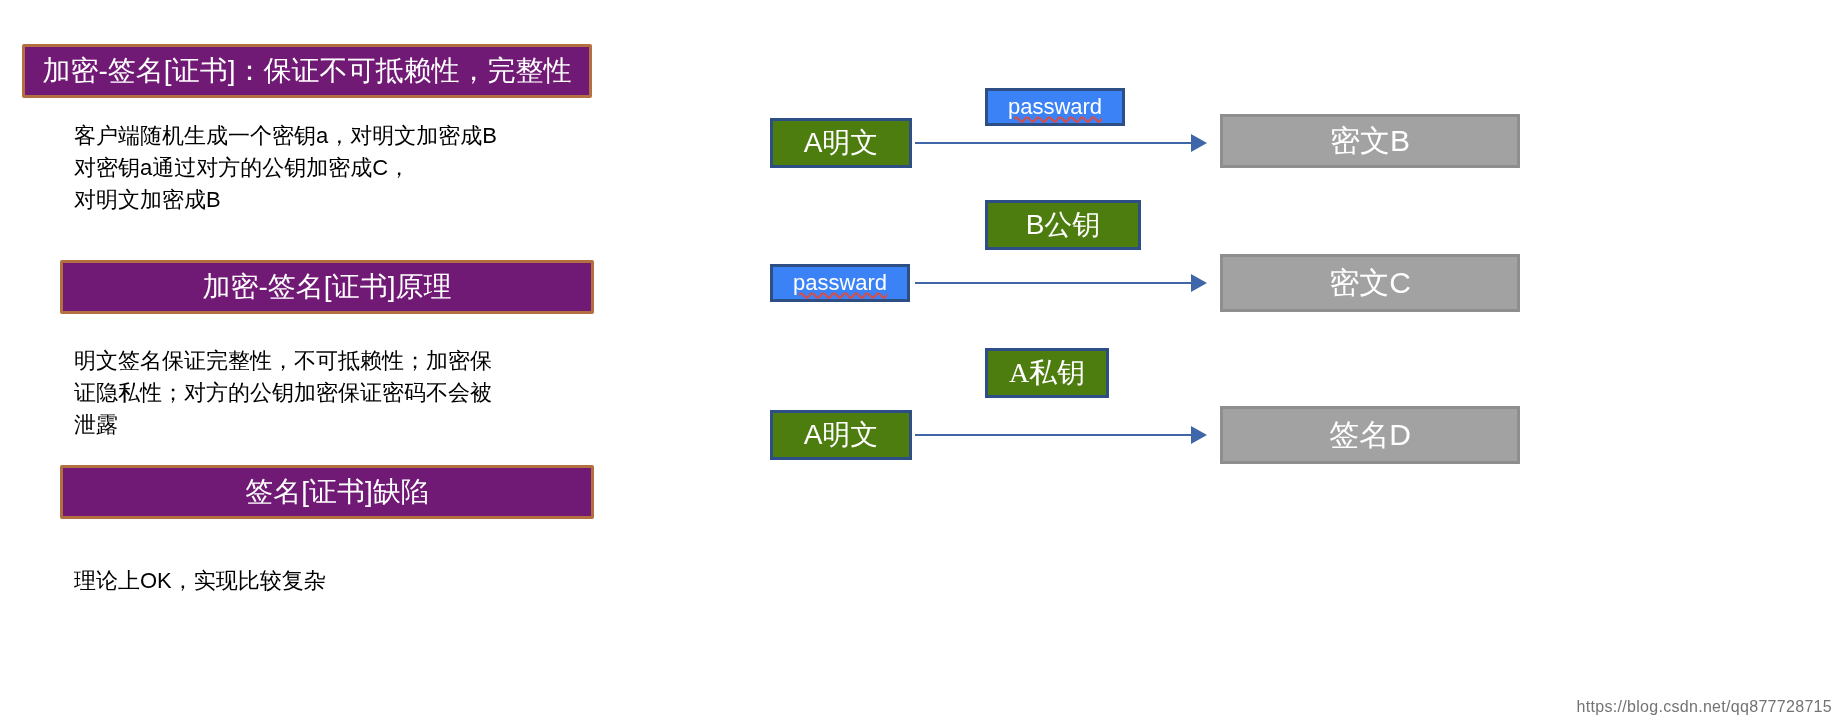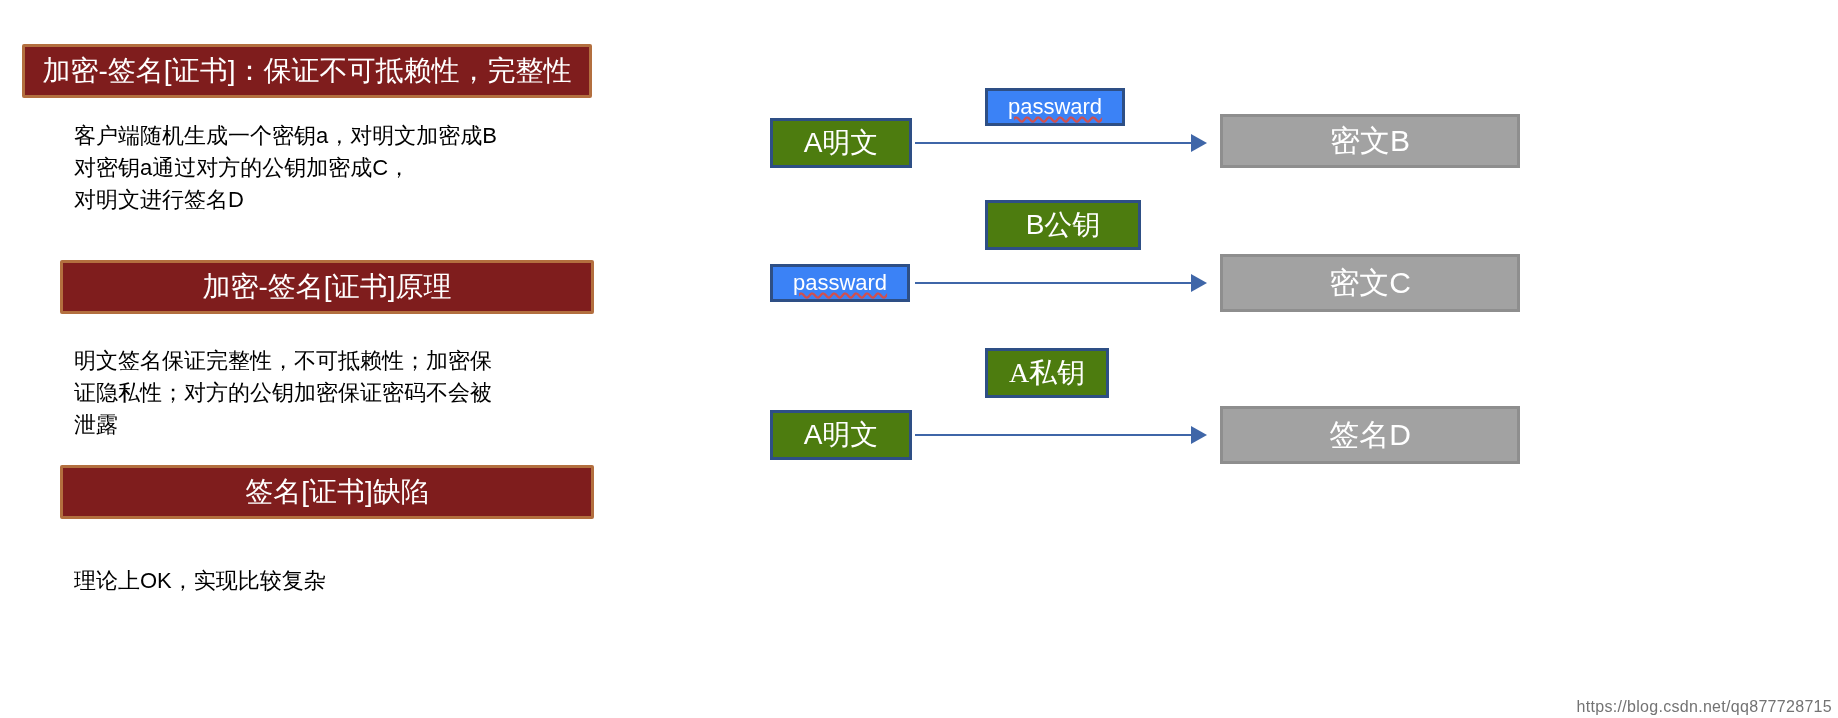--- a/index.html
+++ b/index.html
@@ -12,21 +12,21 @@
   }
   .box {
     position: absolute;
     display: flex;
     align-items: center;
     justify-content: center;
     border-width: 3px;
     border-style: solid;
   }
   .orange {
-    background: #7f1d1d;
+    background: #701a75;
     border-color: #B36F3F;
     color: #fff;
     font-size: 28px;
     border-radius: 2px;
   }
   .blue {
     background: #4d7c0f;
     border-color: #2E4F85;
     color: #fff;
     font-size: 28px;
@@ -79,21 +79,21 @@
 </head>
 <body>
 
 <div class="box orange" style="left:22px; top:44px; width:570px; height:54px;">
   <span>加密-签名[证书]：保证不可抵赖性，完整性</span>
 </div>
 
 <div class="text" style="left:74px; top:120px;">
   <span>客户端随机生成一个密钥a，对明文加密成B</span><br>
   <span>对密钥a通过对方的公钥加密成C，</span><br>
-  <span>对明文进行签名D</span>
+  <span>对明文加密成B</span>
 </div>
 
 <div class="box orange" style="left:60px; top:260px; width:534px; height:54px;">
   <span>加密-签名[证书]原理</span>
 </div>
 
 <div class="text" style="left:74px; top:345px;">
   <span>明文签名保证完整性，不可抵赖性；加密保</span><br>
   <span>证隐私性；对方的公钥加密保证密码不会被</span><br>
   <span>泄露</span>

